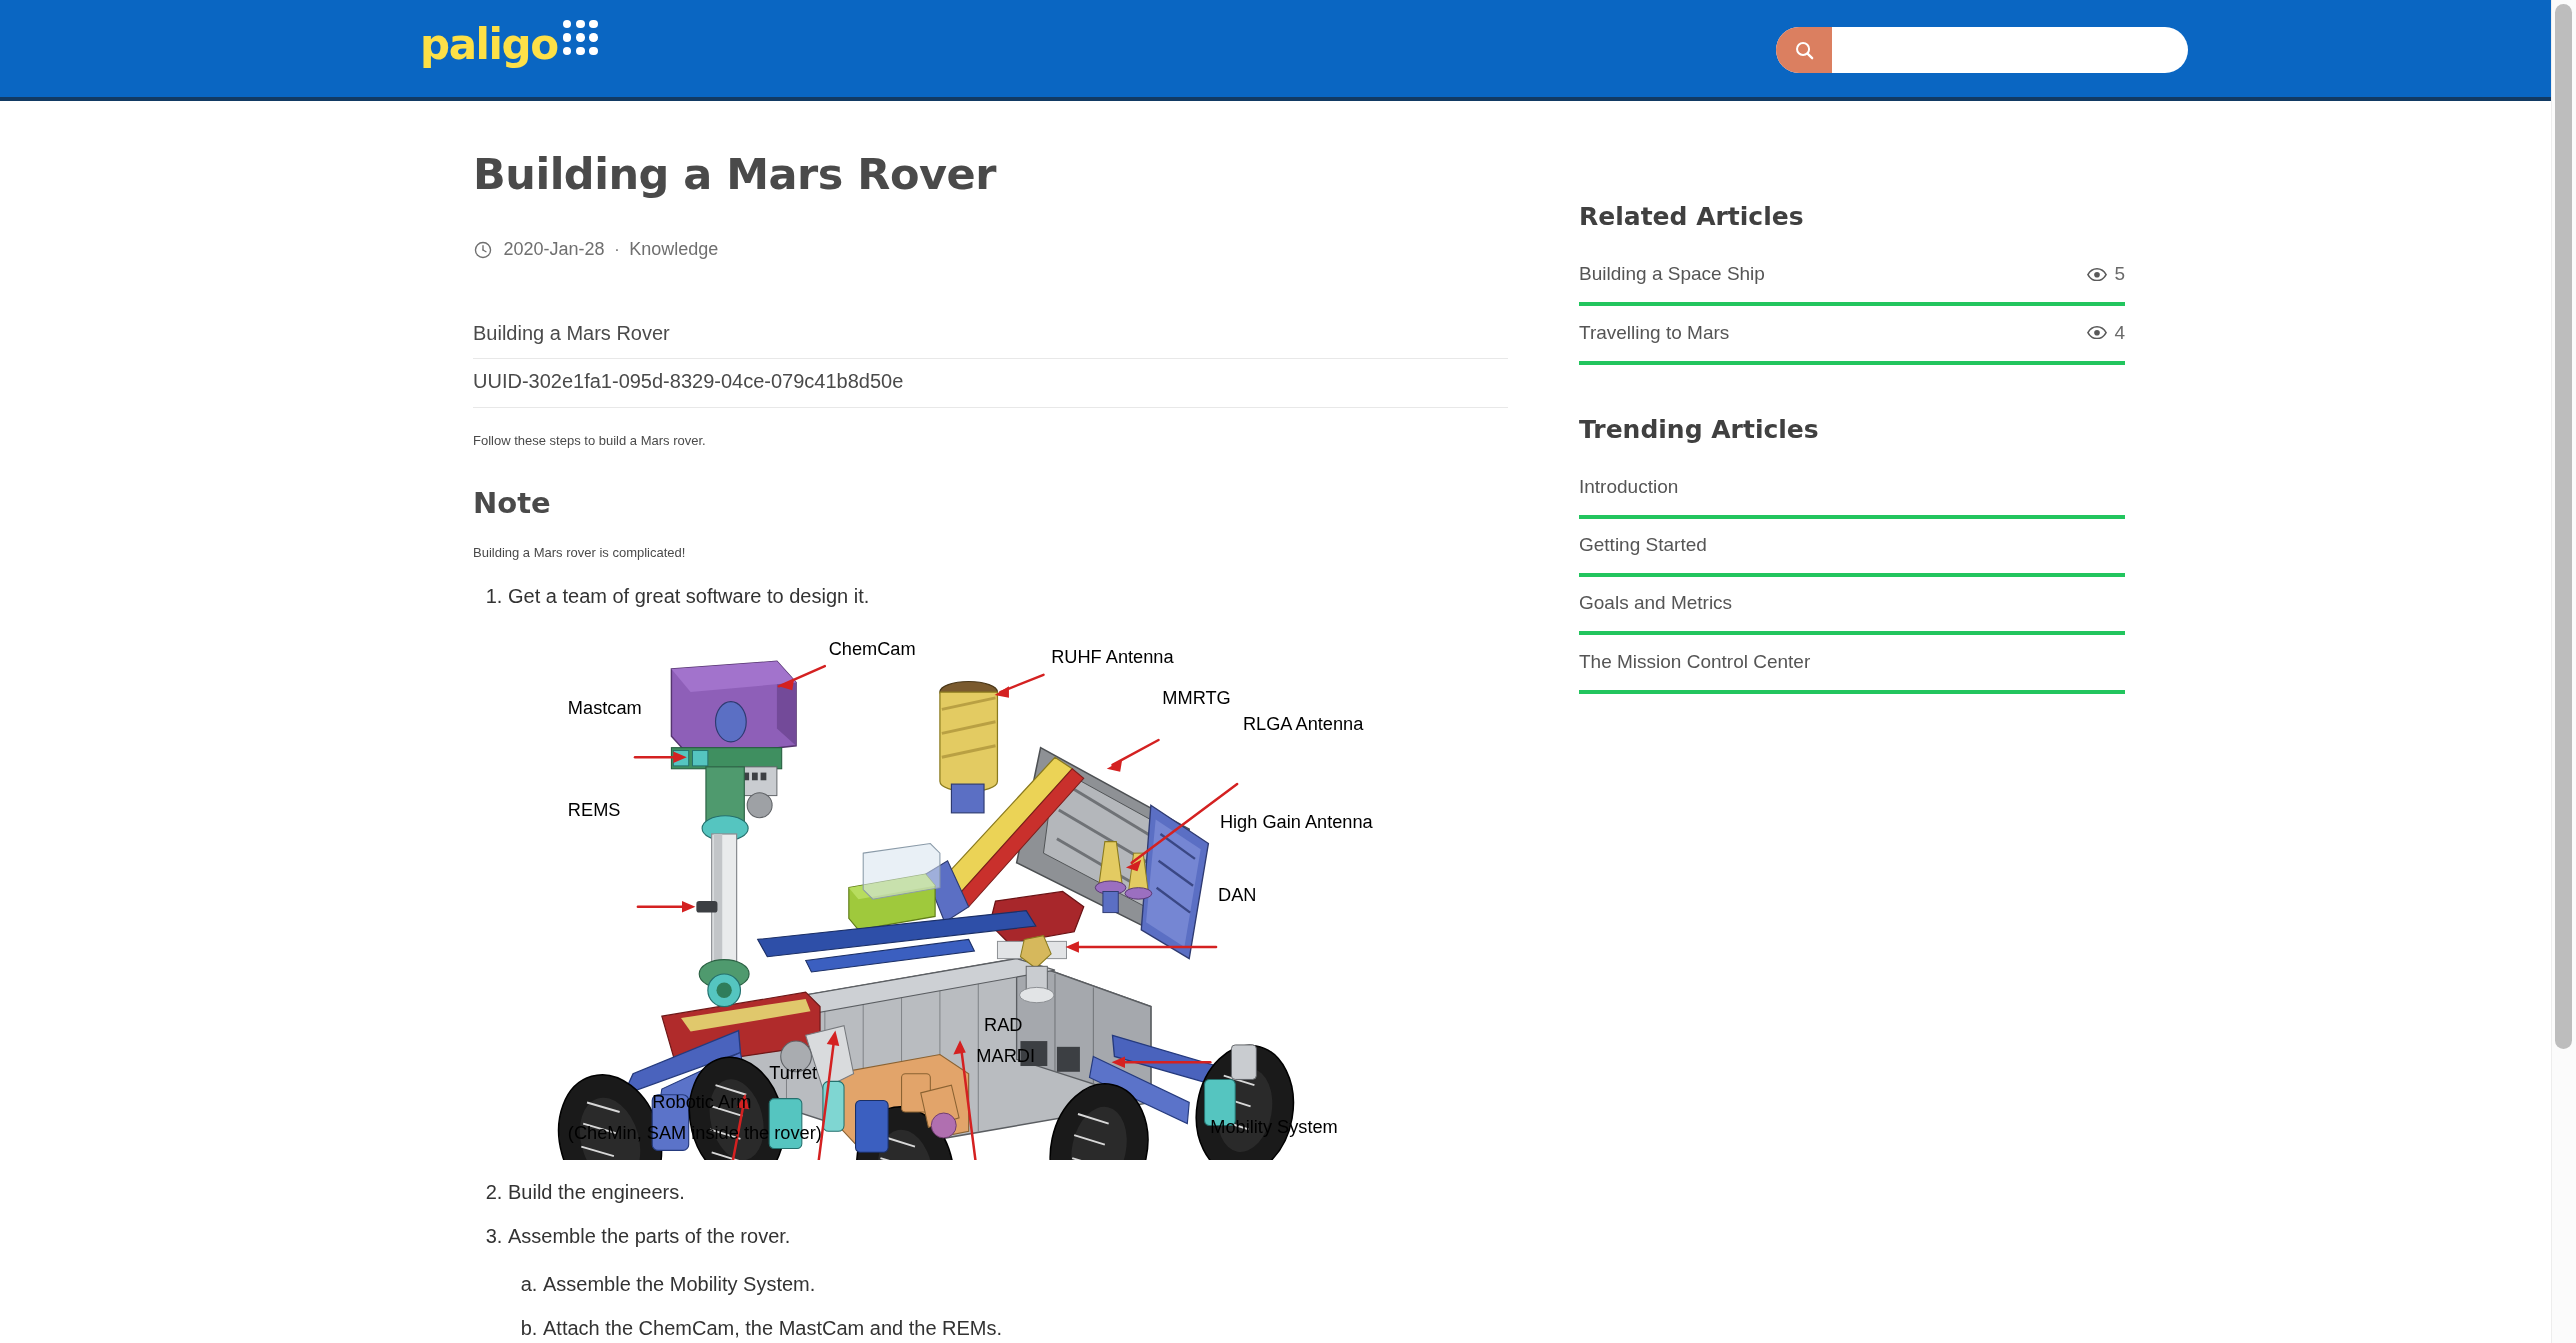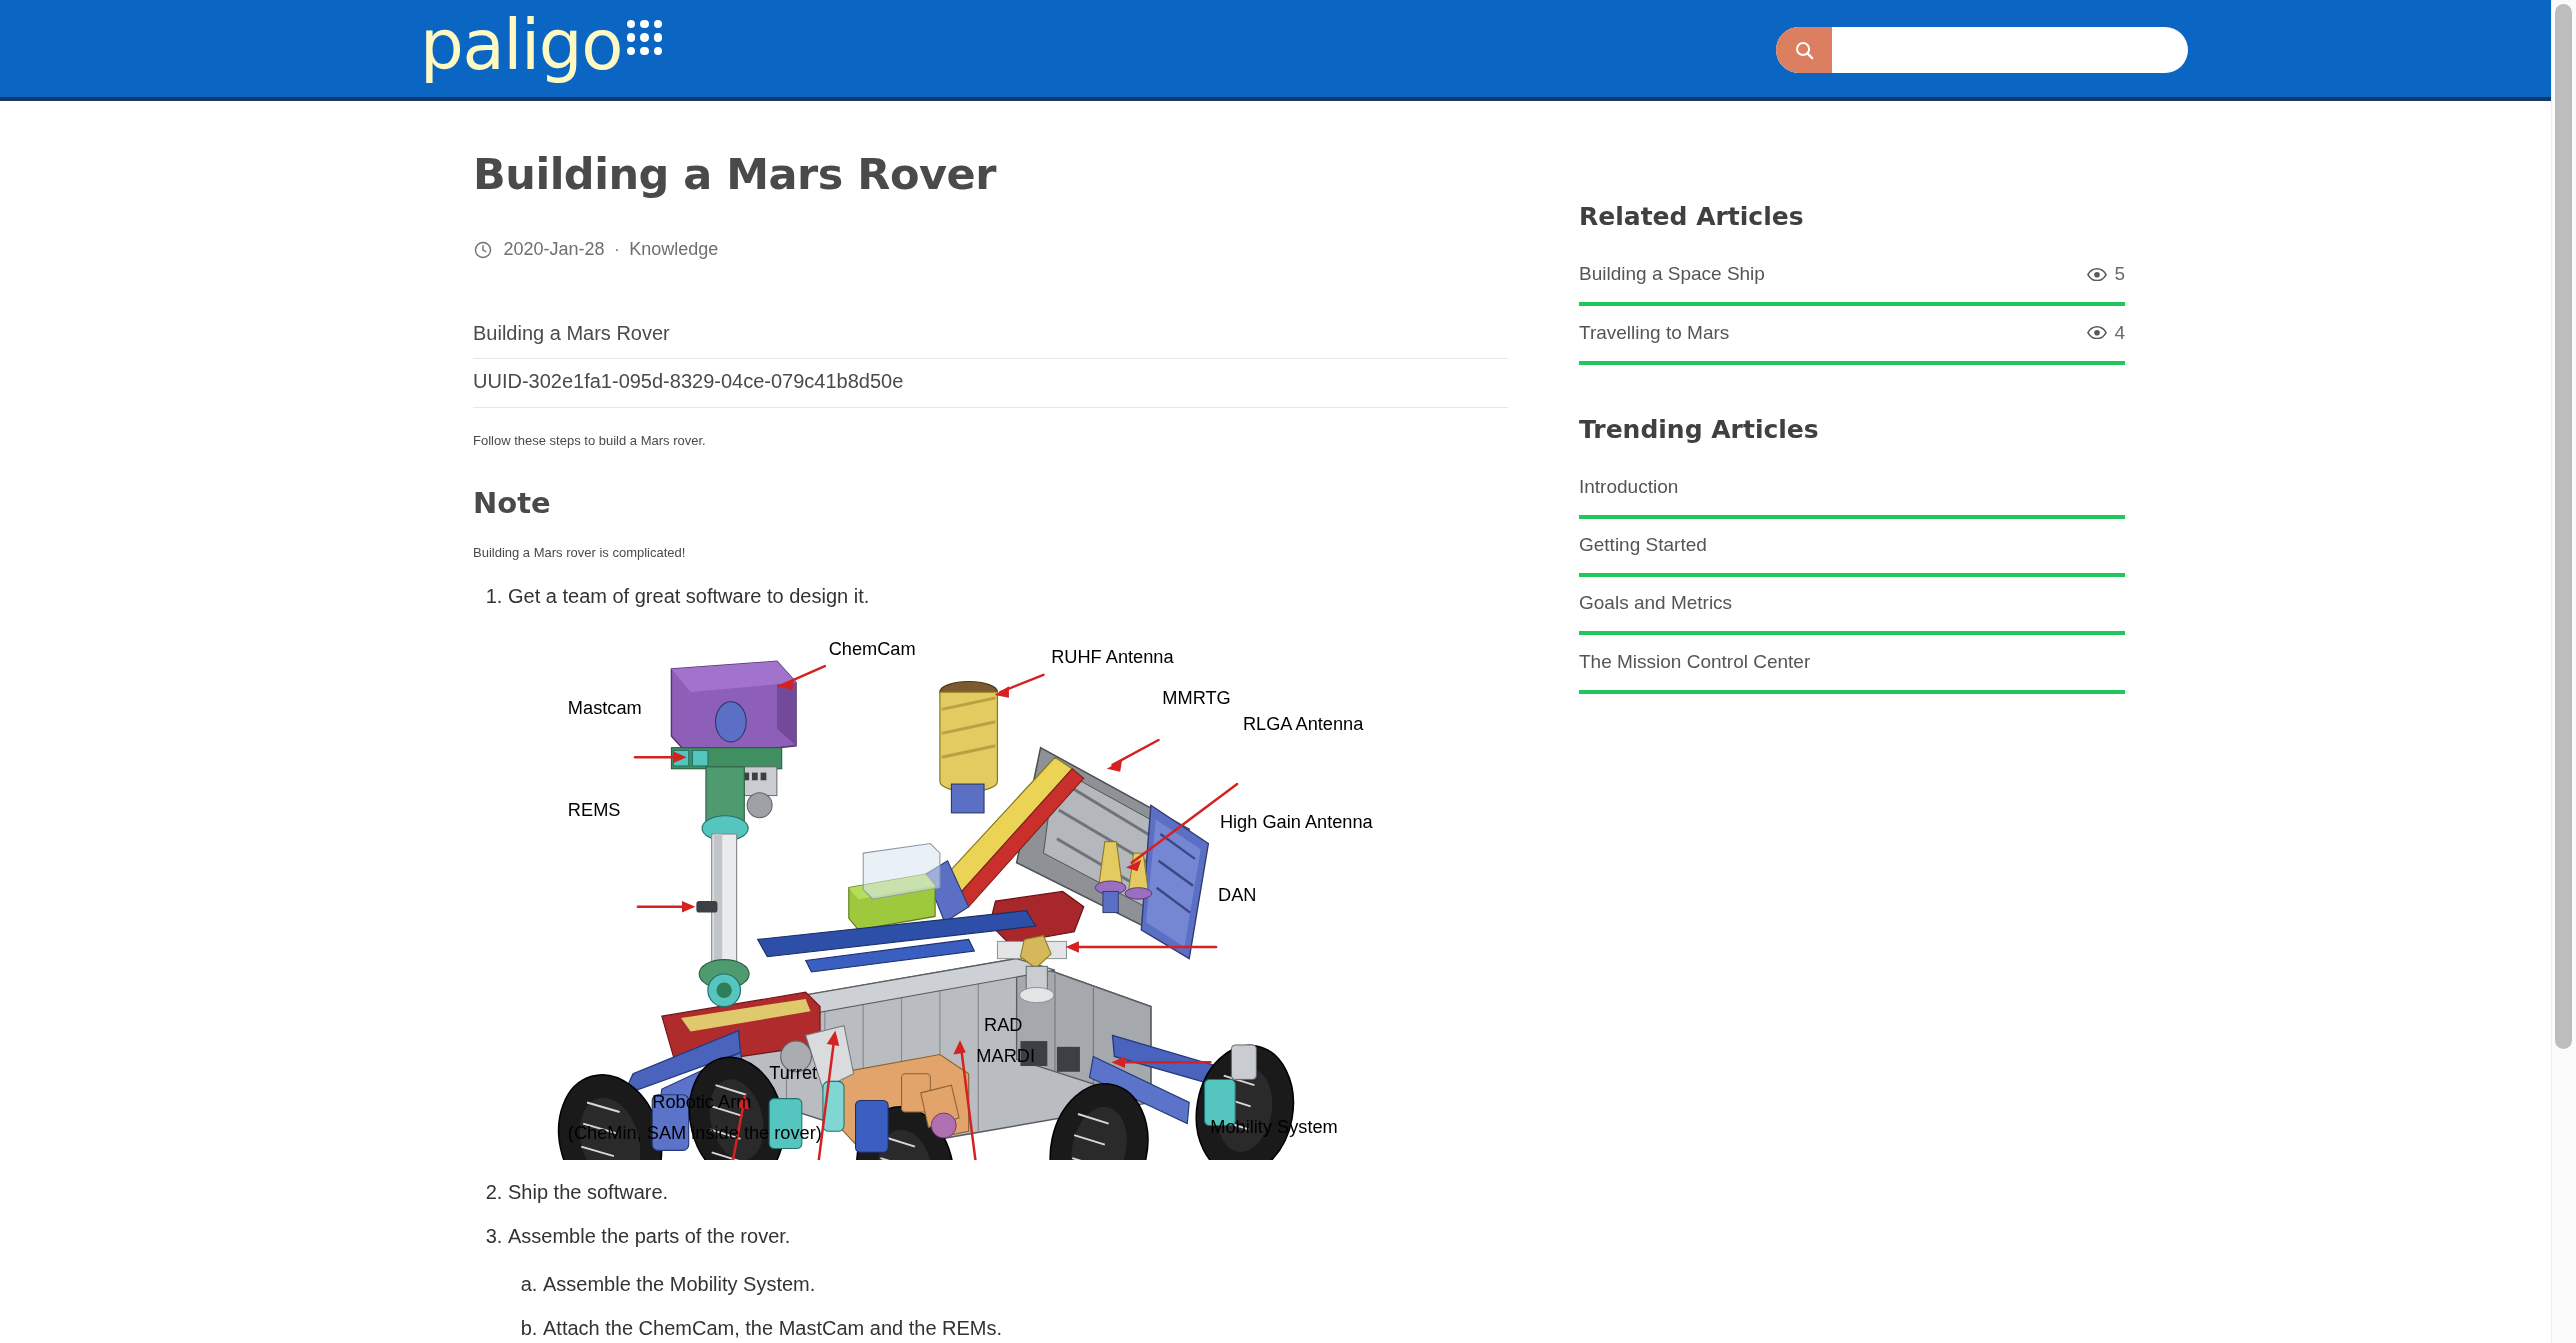--- a/index.html
+++ b/index.html
@@ -24,24 +24,24 @@
     align-items: center;
   }
   .logo-wrap {
     position: absolute;
     left: 420px;
     top: 17px;
     display: flex;
     align-items: flex-start;
   }
   .logo-text {
-    font-size: 69px;
+    font-size: 42px;
     line-height: 56px;
-    font-weight: 400;
-    color: #fef9c3;
+    font-weight: 700;
+    color: #fde047;
     letter-spacing: -1.4px;
     font-family: "DejaVu Sans", sans-serif;
   }
   .logo-dots {
     display: grid;
     grid-template-columns: repeat(3, 8.6px);
     grid-template-rows: repeat(3, 8.6px);
     gap: 4.8px;
     margin-left: 4.8px;
     margin-top: 2.9px;
@@ -499,21 +499,21 @@
               <text x="478" y="458">MARDI</text>
               <text x="262" y="476">Turret</text>
               <text x="140" y="506">Robotic Arm</text>
               <text x="722" y="532">Mobility System</text>
               <text x="52" y="538">(CheMin, SAM inside the rover)</text>
             </g>
           </svg>
         </div>
       </li>
 
-      <li>Ship the software.</li>
+      <li>Build the engineers.</li>
 
       <li>
         <span>Assemble the parts of the rover.</span>
         <ol class="sub">
           <li>Assemble the Mobility System.</li>
           <li>Attach the ChemCam, the MastCam and the REMs.</li>
         </ol>
       </li>
     </ol>
   </div>

